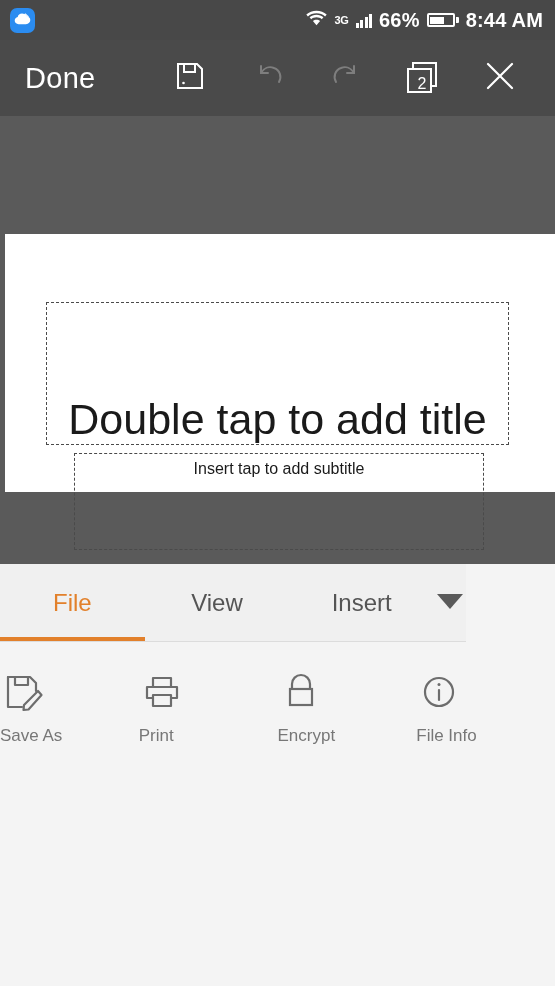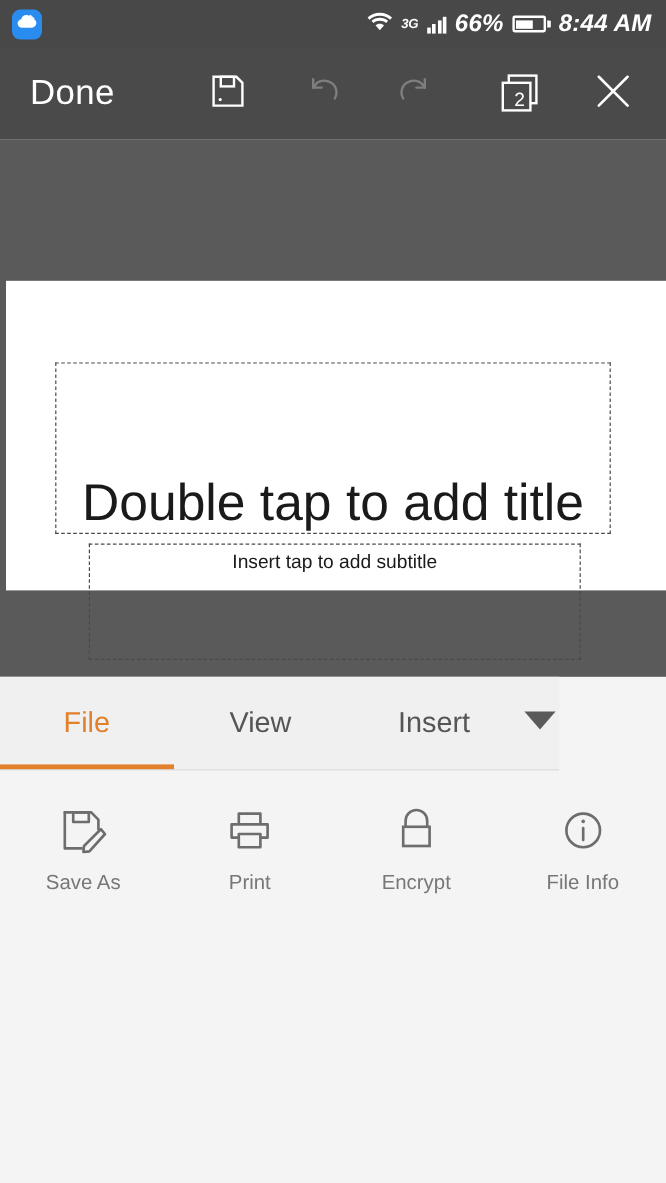--- a/index.html
+++ b/index.html
@@ -20,21 +20,21 @@
     color:#ffffff;
   }
   #app-badge {
     width:25px; height:25px; border-radius:7px;
     background:#2b8cf0;
     display:flex; align-items:center; justify-content:center;
     flex:0 0 auto;
   }
   #status-right {
     margin-left:auto;
-    display:flex; align-items:center; gap:7px;font-style:italic;
+    display:flex; align-items:center; gap:7px;
   }
   .sb-text { font-size:20px; font-weight:bold; letter-spacing:.2px; color:#fff; }
   .sb-3g { font-size:11px; font-weight:bold; letter-spacing:-.3px; color:#fff; }
   .sig-bars { display:flex; align-items:flex-end; gap:1.5px; height:15px; }
   .sig-bars i { width:3px; background:#fff; display:block; }
   .sig-bars i:nth-child(1){height:5px;}
   .sig-bars i:nth-child(2){height:8px;}
   .sig-bars i:nth-child(3){height:11px;}
   .sig-bars i:nth-child(4){height:14px;}
   .batt { display:flex; align-items:center; }
@@ -43,21 +43,21 @@
     padding:1.5px; display:flex;
   }
   .batt-fill { background:#fff; height:100%; width:66%; }
   .batt-cap { width:3px; height:6px; background:#fff; margin-left:1px; border-radius:0 1px 1px 0; }
 
   
   #toolbar {
     height:76px; width:100%;
     background:#4a4a4a;
     display:flex; align-items:center;
-    padding:0 18px 0 25px;
+    padding:0 29px 0 25px;
     color:#fff;
   }
   #done-button {
     font-size:29px; color:#fff; letter-spacing:.3px;
   }
   .tb-icon {
     display:flex; align-items:center; justify-content:center;
     width:52px; height:52px;
   }
   #tb-save { margin-left:68px; }
@@ -124,21 +124,21 @@
   }
 
   
   #file-panel {
     position:absolute; top:643px; left:0; width:555px; height:343px;
     background:#f4f4f4;
   }
   .menu-row { display:flex; }
   .menu-item {
     width:139px; padding-top:26px;
-    display:flex; flex-direction:column; align-items:center;
+    display:flex; flex-direction:column; align-items:flex-start;
   }
   .menu-icon { height:46px; display:flex; align-items:center; justify-content:center; }
   .menu-label {
     margin-top:10px; font-size:17px; color:#777777; text-align:center; line-height:1.35;
   }
   #menu-row-2 { margin-top:45px; }
 </style>
 </head>
 <body>
 

